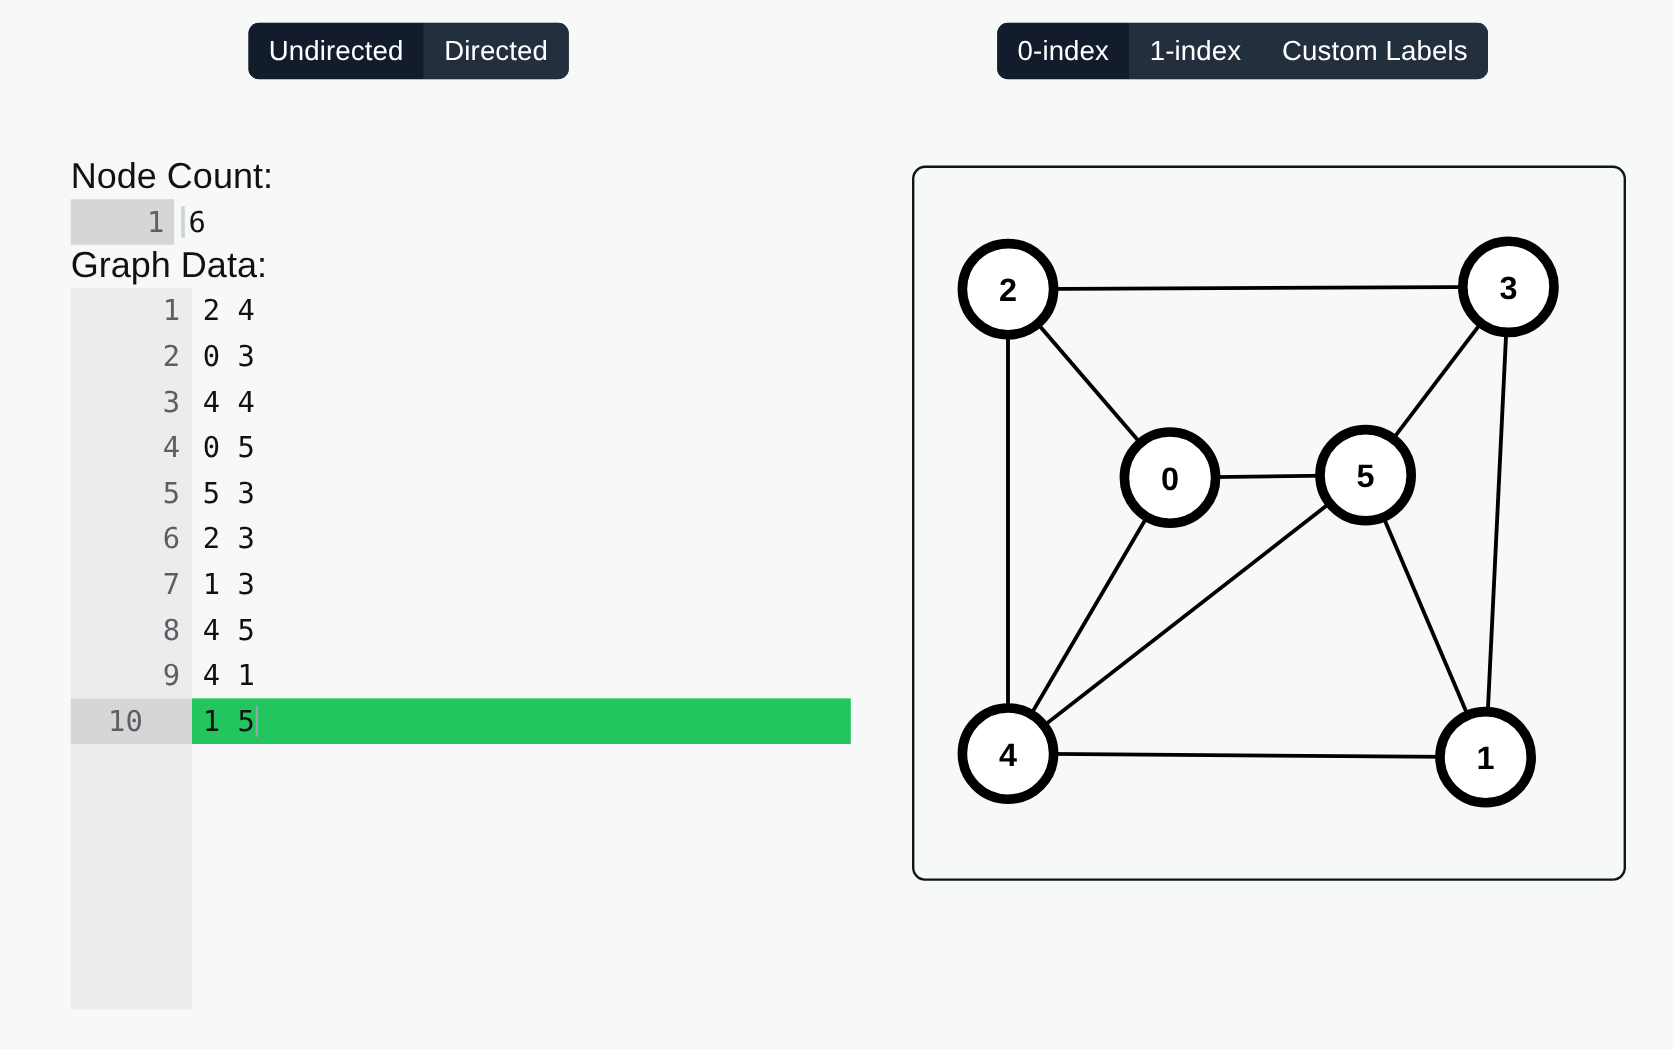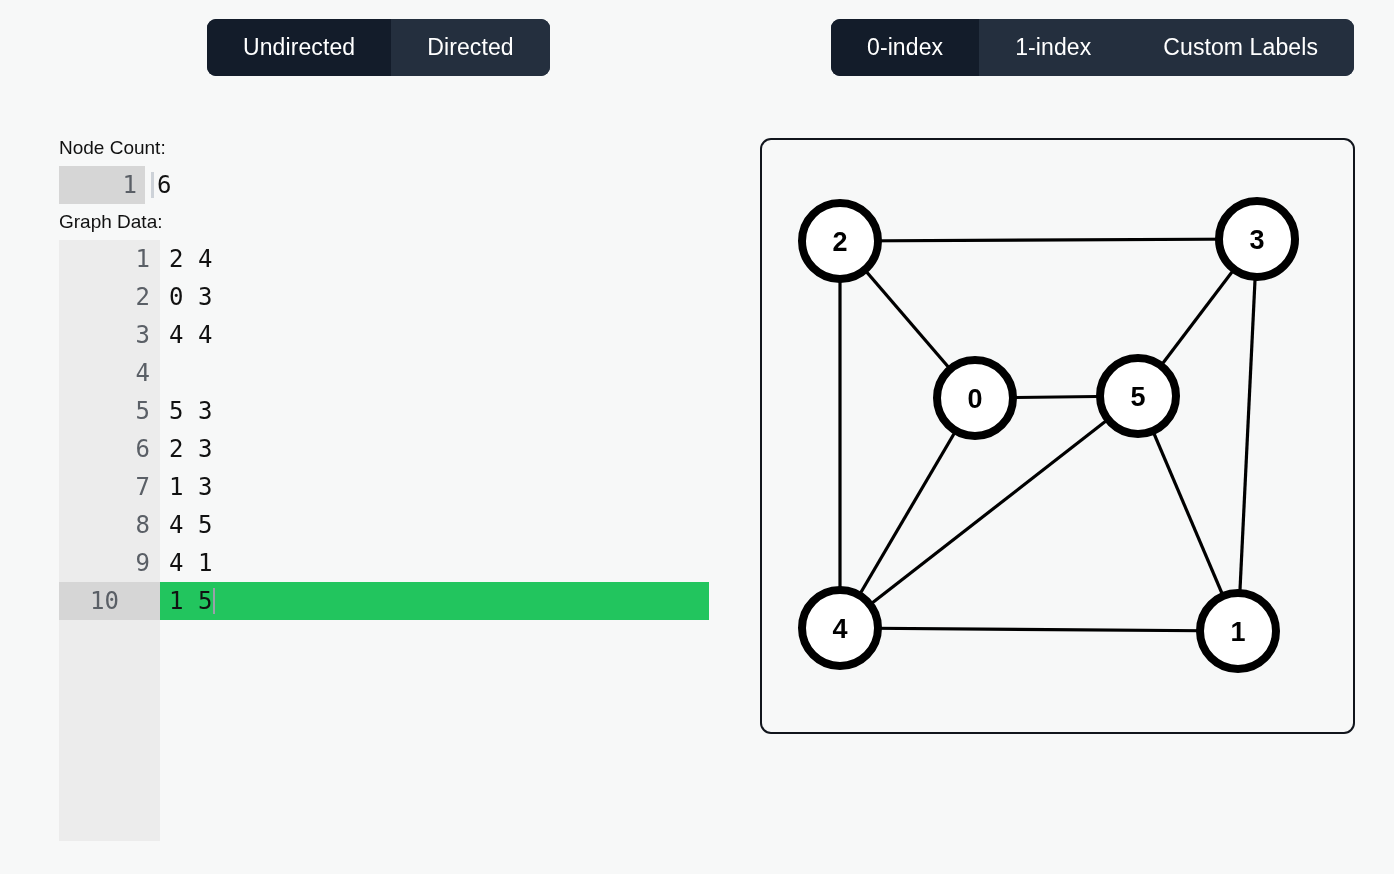--- a/index.html
+++ b/index.html
@@ -21,22 +21,22 @@
     position: absolute;
     display: flex;
     border-radius: 9px;
     overflow: hidden;
     background: #242f3e;
   }
   .seg {
     display: flex;
     align-items: center;
     justify-content: center;
-    height: 57px;
-    padding: 0 36px;
+    height: 47px;
+    padding: 0 17px;
     font-size: 23px;
     color: #ffffff;
     background: #242f3e;
     cursor: pointer;
     white-space: nowrap;
     letter-spacing: 0.1px;
   }
   .seg.active {
     background: #131c2a;
   }
@@ -45,21 +45,21 @@
   #label-toggle { left: 831px; top: 19px; }
 
   
   #editor-pane {
     position: absolute;
     left: 0;
     top: 130px;
     width: 740px;
   }
   .field-label {
-    font-size: 19px;
+    font-size: 30px;
     color: #111111;
     padding-left: 59px;
     line-height: 36px;
     height: 36px;
   }
   .code-editor {
     position: relative;
     background: #f7f8f8;
     font-family: "DejaVu Sans Mono", monospace;
     font-size: 24px;
@@ -217,20 +217,21 @@
     <div class="code-line">
       <div class="gutter">2</div>
       <div class="code-text limited">0 3</div>
     </div>
     <div class="code-line">
       <div class="gutter">3</div>
       <div class="code-text limited">4 4</div>
     </div>
     <div class="code-line">
       <div class="gutter">4</div>
+      <div class="code-text limited">0 5</div>
     </div>
     <div class="code-line">
       <div class="gutter">5</div>
       <div class="code-text limited">5 3</div>
     </div>
     <div class="code-line">
       <div class="gutter">6</div>
       <div class="code-text limited">2 3</div>
     </div>
     <div class="code-line">

